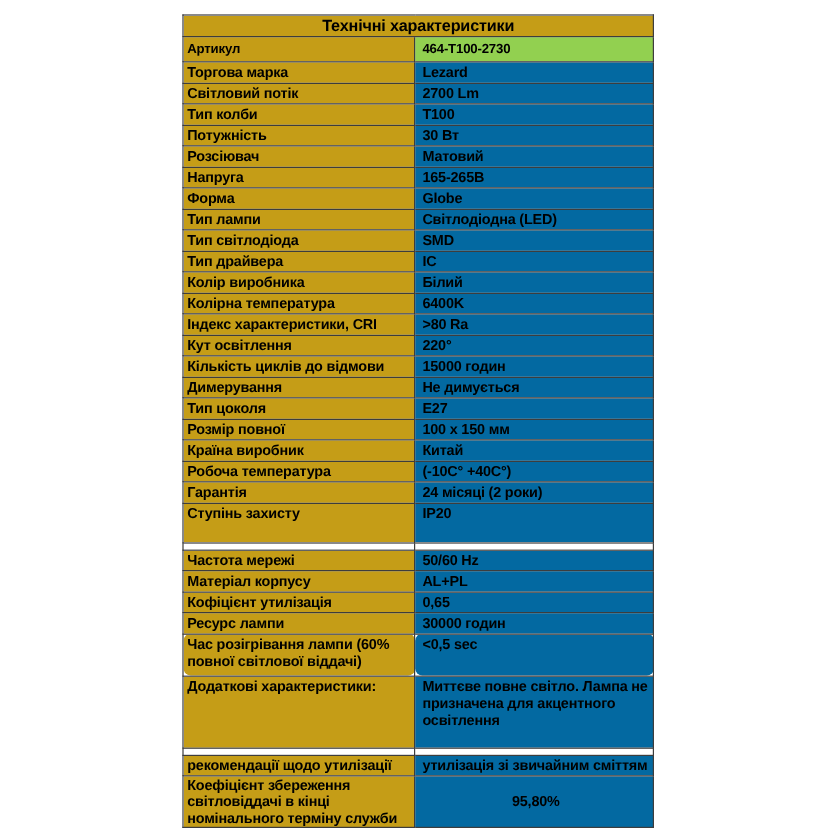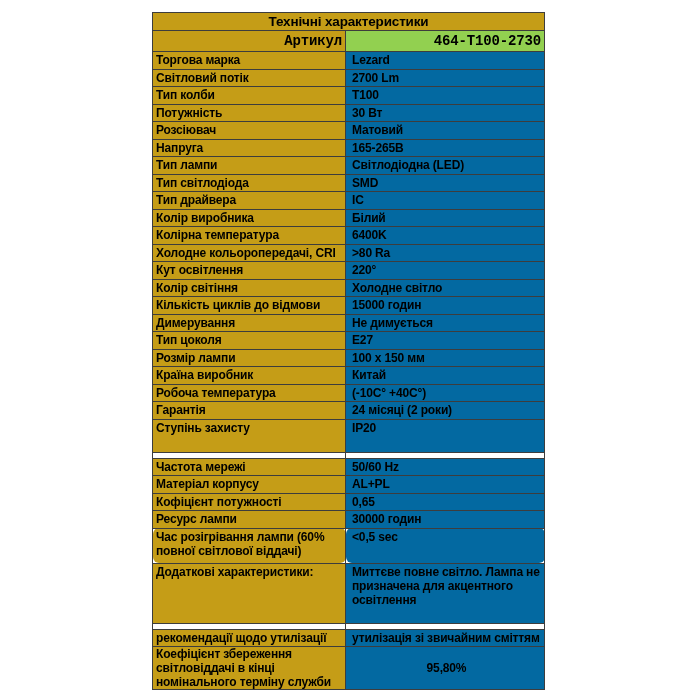--- a/index.html
+++ b/index.html
@@ -9,21 +9,21 @@
              border-collapse:collapse;table-layout:fixed;}
   td{border:1.5px solid var(--border,#3d3d3d);
      font-weight:bold;font-size:12px;line-height:1.18;color:var(--text,#000);
      padding:0 3px;vertical-align:middle;overflow:hidden;
      letter-spacing:-0.15px;white-space:nowrap;}
   col.c-label{width:193px;}
   col.c-value{width:199px;}
   td.lbl{background:var(--gold,#C59D17);}
   td.val{background:#0369a1;padding-left:6px;}
   tr.hdr td{background:var(--gold,#C59D17);text-align:center;font-size:13.5px;height:17px;}
-  tr.art td{height:20px;text-align:right;font-size:14px;font-family:Liberation Mono, monospace;}
+  tr.art td{height:20px;text-align:left;font-size:11px;}
   tr.art td.val{background:var(--green,#92D050);}
   tr.std td{height:16.5px;}
   tr.tall td{height:31px;vertical-align:top;padding-top:1px;}
   tr.gap td{height:5px;background:#ffffff;padding:0;}
   tr.two td{height:33px;vertical-align:top;padding-top:1px;white-space:normal;border-radius:6px;}
   tr.xl td{height:58px;vertical-align:top;padding-top:1px;white-space:normal;margin-left:24px;}
   tr.last td{height:42px;white-space:normal;}
   tr.last td.val{text-align:center;}
 </style>
 </head>
@@ -64,65 +64,65 @@
     </tr>
     <tr class="std">
       <td class="lbl">Розсіювач</td>
       <td class="val">Матовий</td>
     </tr>
     <tr class="std">
       <td class="lbl">Напруга</td>
       <td class="val">165-265В</td>
     </tr>
     <tr class="std">
+      <td class="lbl">Форма</td>
+      <td class="val">Globe</td>
+    </tr>
+    <tr class="std">
       <td class="lbl">Тип лампи</td>
       <td class="val">Світлодіодна (LED)</td>
     </tr>
     <tr class="std">
       <td class="lbl">Тип світлодіода</td>
       <td class="val">SMD</td>
     </tr>
     <tr class="std">
       <td class="lbl">Тип драйвера</td>
       <td class="val">IC</td>
     </tr>
     <tr class="std">
       <td class="lbl">Колір виробника</td>
       <td class="val">Білий</td>
     </tr>
     <tr class="std">
       <td class="lbl">Колірна температура</td>
       <td class="val">6400K</td>
     </tr>
     <tr class="std">
-      <td class="lbl">Холодне кольоропередачі, CRI</td>
+      <td class="lbl">Індекс характеристики, CRI</td>
       <td class="val">&gt;80 Ra</td>
     </tr>
     <tr class="std">
       <td class="lbl">Кут освітлення</td>
       <td class="val">220°</td>
-    </tr>
-    <tr class="std">
-      <td class="lbl">Колір світіння</td>
-      <td class="val">Холодне світло</td>
     </tr>
     <tr class="std">
       <td class="lbl">Кількість циклів до відмови</td>
       <td class="val">15000 годин</td>
     </tr>
     <tr class="std">
       <td class="lbl">Димерування</td>
       <td class="val">Не димується</td>
     </tr>
     <tr class="std">
       <td class="lbl">Тип цоколя</td>
       <td class="val">E27</td>
     </tr>
     <tr class="std">
-      <td class="lbl">Розмір лампи</td>
+      <td class="lbl">Розмір повної</td>
       <td class="val">100 x 150 мм</td>
     </tr>
     <tr class="std">
       <td class="lbl">Країна виробник</td>
       <td class="val">Китай</td>
     </tr>
     <tr class="std">
       <td class="lbl">Робоча температура</td>
       <td class="val">(-10C° +40C°)</td>
     </tr>
@@ -143,21 +143,21 @@
 
     <tr class="std">
       <td class="lbl">Частота мережі</td>
       <td class="val">50/60 Hz</td>
     </tr>
     <tr class="std">
       <td class="lbl">Матеріал корпусу</td>
       <td class="val">AL+PL</td>
     </tr>
     <tr class="std">
-      <td class="lbl">Кофіцієнт потужності</td>
+      <td class="lbl">Кофіцієнт утилізація</td>
       <td class="val">0,65</td>
     </tr>
     <tr class="std">
       <td class="lbl">Ресурс лампи</td>
       <td class="val">30000 годин</td>
     </tr>
 
     <tr class="two">
       <td class="lbl">Час розігрівання лампи (60% повної світлової віддачі)</td>
       <td class="val">&lt;0,5 sec</td>

